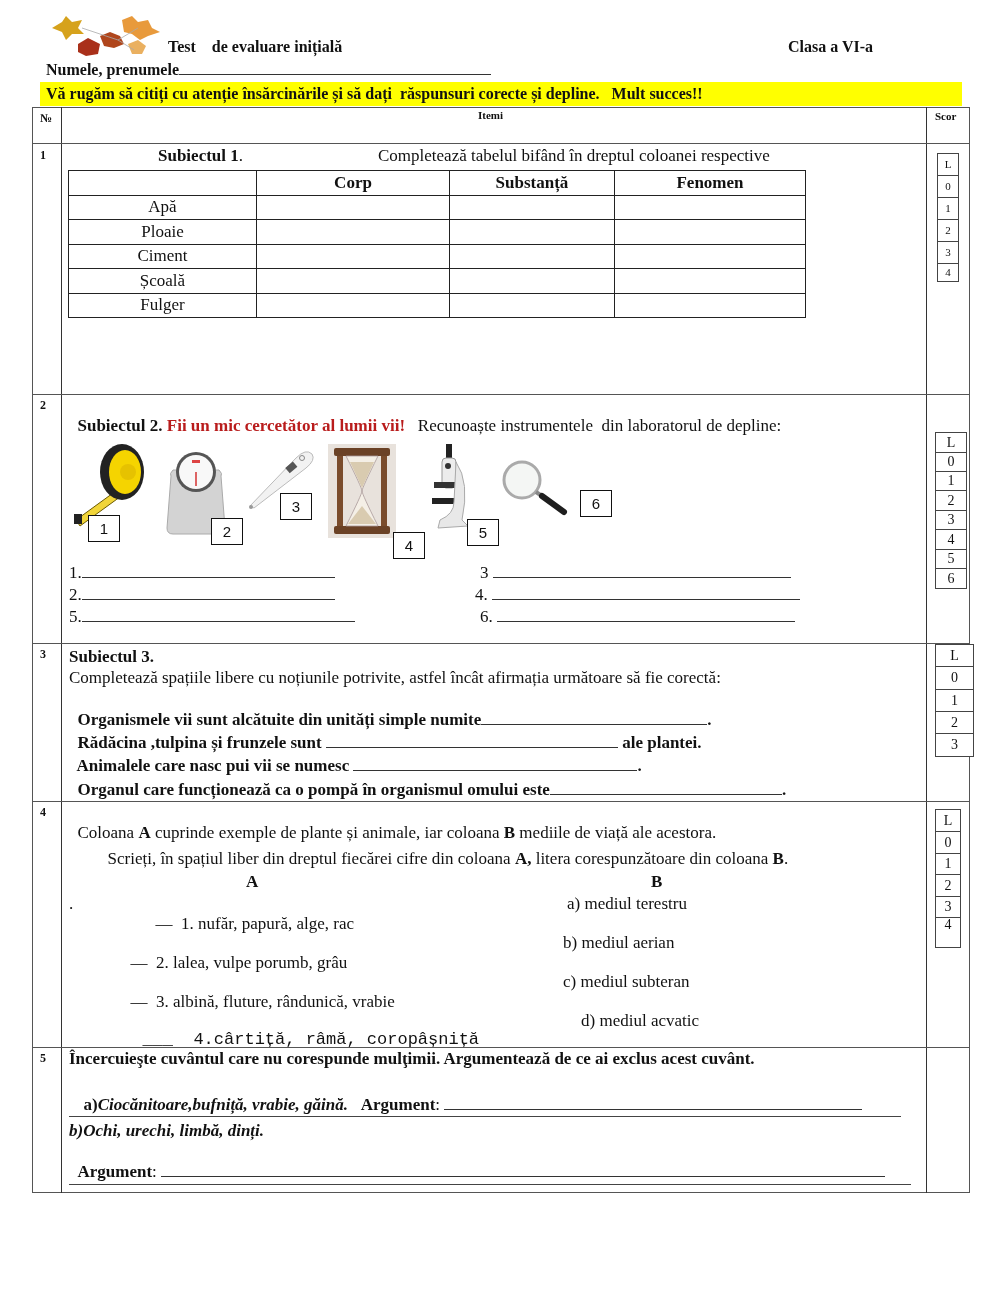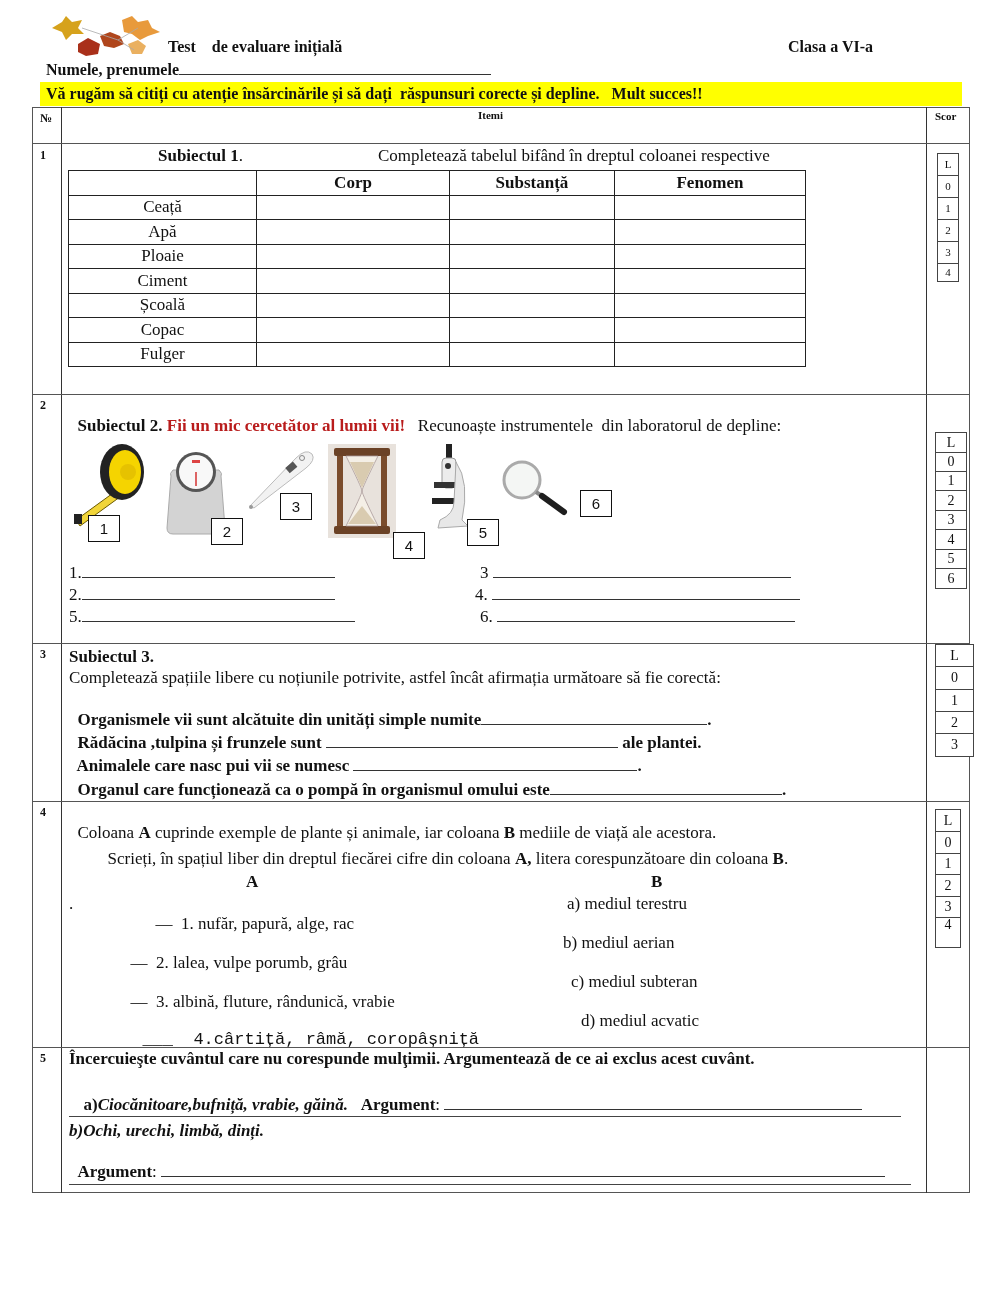--- a/index.html
+++ b/index.html
@@ -90,51 +90,39 @@
 
 <table class="abs s1table">
   <tbody>
       <tr>
     <th style="width:188px;"></th>
     <th style="width:193px;">Corp</th>
     <th style="width:165px;">Substanță</th>
     <th style="width:191px;">Fenomen</th>
   </tr>
   <tr>
-        <td>Ceață</td>
-        <td></td>
-        <td></td>
-        <td></td>
-      </tr>
-  <tr>
         <td>Apă</td>
         <td></td>
         <td></td>
         <td></td>
       </tr>
   <tr>
         <td>Ploaie</td>
         <td></td>
         <td></td>
         <td></td>
       </tr>
   <tr>
         <td>Ciment</td>
         <td></td>
         <td></td>
         <td></td>
       </tr>
   <tr>
         <td>Școală</td>
-        <td></td>
-        <td></td>
-        <td></td>
-      </tr>
-  <tr>
-        <td>Copac</td>
         <td></td>
         <td></td>
         <td></td>
       </tr>
   <tr>
         <td>Fulger</td>
         <td></td>
         <td></td>
         <td></td>
       </tr>
@@ -285,21 +273,21 @@
 </div>
 <div class="abs txt17" style="left:122px; top:972px; white-space:pre;font-family:Liberation Serif, serif;">
   <span>—</span>  <span>3. albină, fluture, rândunică, vrabie</span>
 </div>
 <div class="abs txt17" style="left:122px; top:1011px; white-space:pre;font-family:Liberation Mono, monospace;">
   <span>___</span>  <span>4.cârtiță, râmă, coropâșniță</span>
 </div>
 
 <div class="abs txt17" style="left:567px; top:894px;">a) mediul terestru</div>
 <div class="abs txt17" style="left:563px; top:933px;">b) mediul aerian</div>
-<div class="abs txt17" style="left:563px; top:972px;margin-left:8px;">c) mediul subteran</div>
+<div class="abs txt17" style="left:563px; top:972px;">c) mediul subteran</div>
 <div class="abs txt17" style="left:565px; top:1011px;margin-left:16px;">d) mediul acvatic</div>
 
 <div class="abs score-box big" style="left:935px; top:809px; width:26px;">
   <div style="height:22px;">L</div>
   <div style="height:22px;">0</div>
   <div style="height:21px;">1</div>
   <div style="height:22px;">2</div>
   <div style="height:21px;">3</div>
   <div style="height:29px; align-items:flex-start;">4</div>
 </div>

